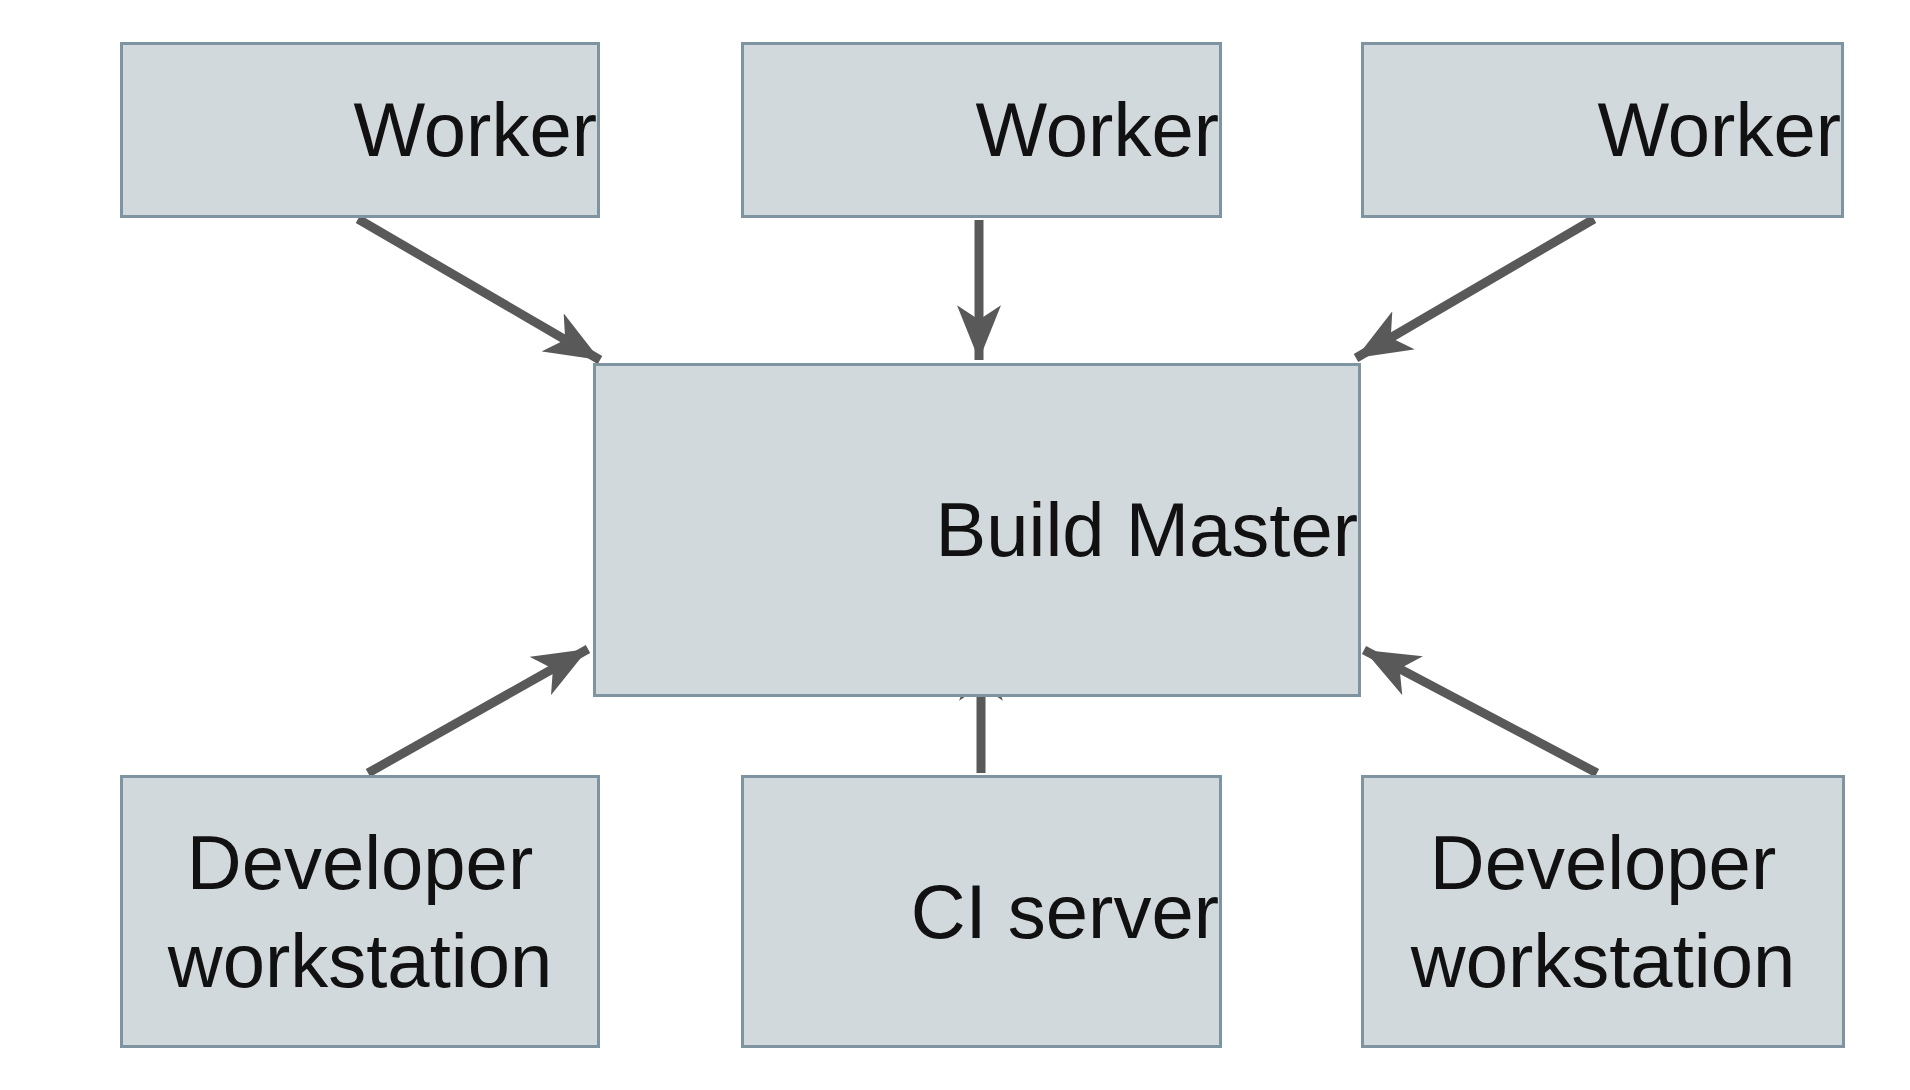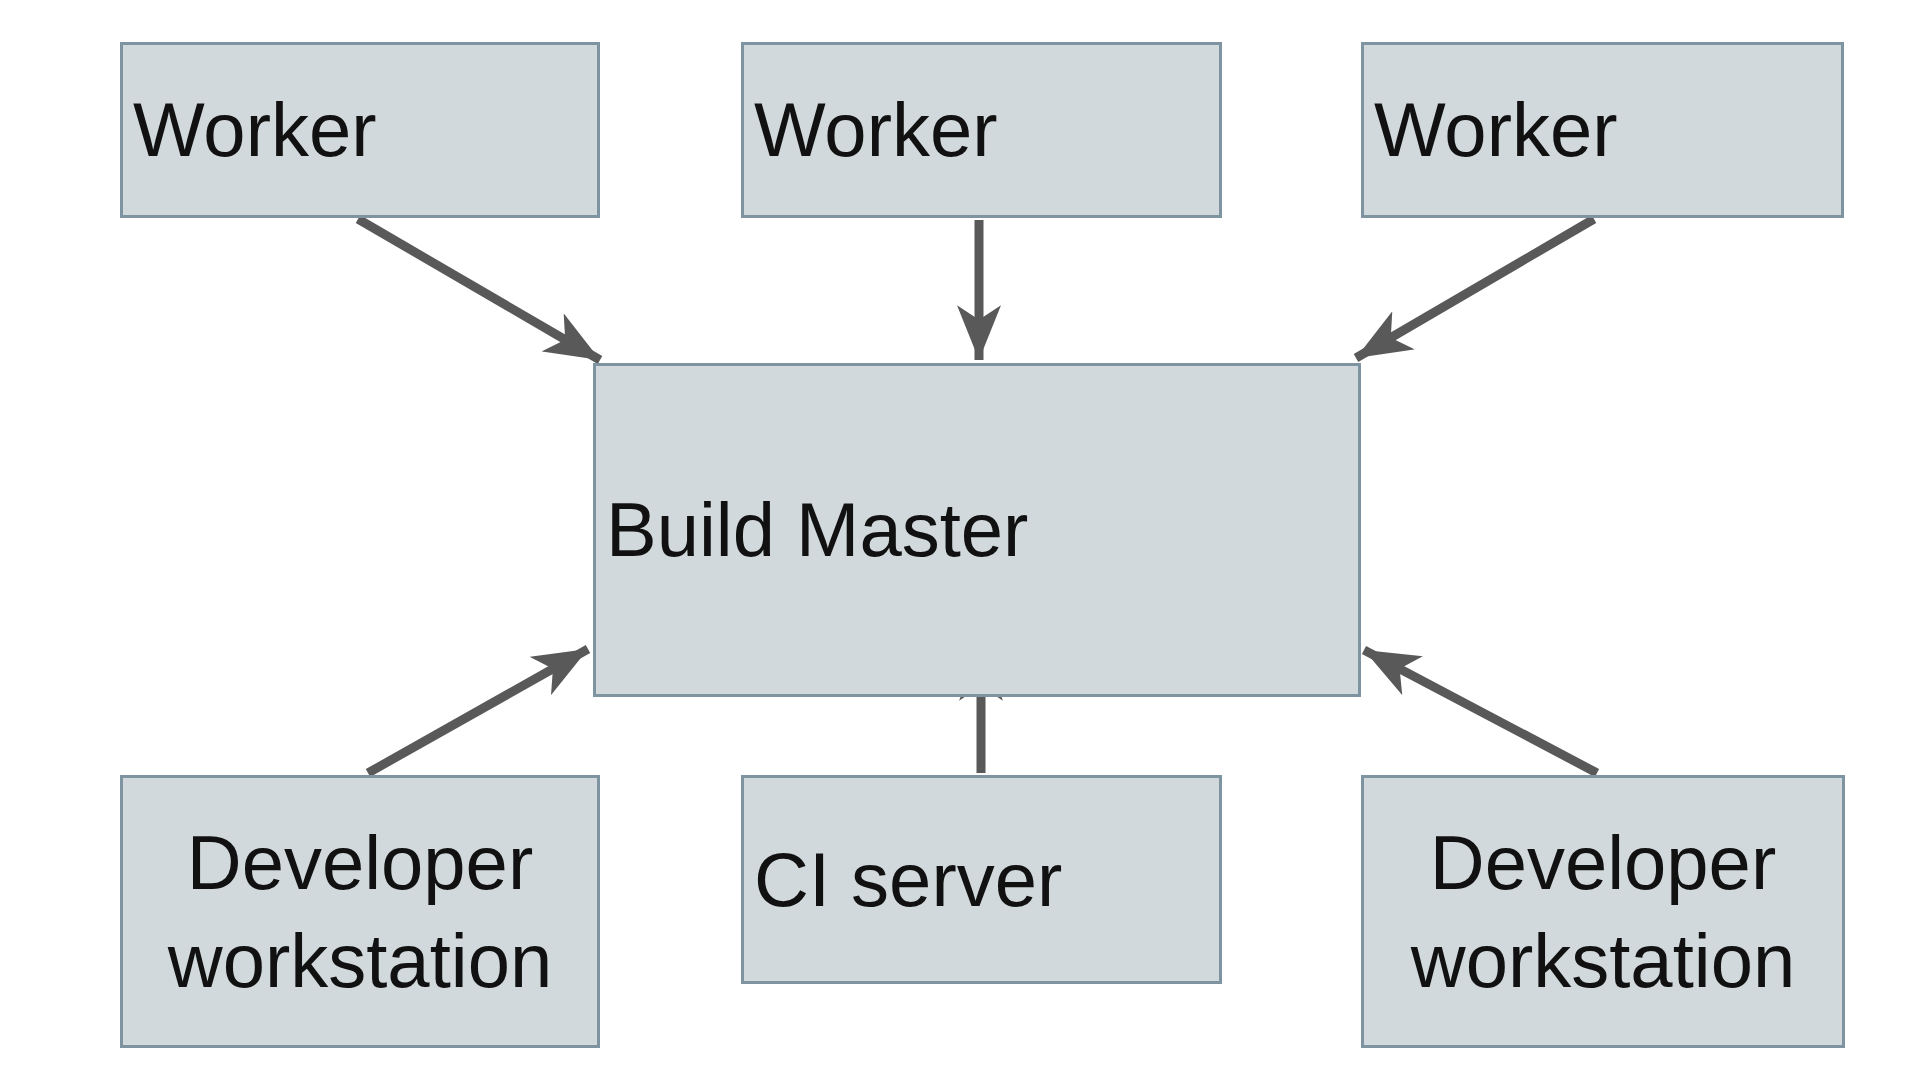--- a/index.html
+++ b/index.html
@@ -23,33 +23,33 @@
     height: 1090px;
     pointer-events: none;
   }
   .node {
     position: absolute;
     box-sizing: border-box;
     background: #d2d9dc;
     border: 3px solid #7e95a1;
     display: flex;
     align-items: center;
-    justify-content: flex-start;
+    justify-content: flex-end;
     text-align: center;
     color: #111111;
     font-size: 76px;
     line-height: 1.28;
-    padding: 0 10px;
+    padding: 0 0;
   }
   .n-worker1 { left: 120px;  top: 42px;  width: 480px; height: 176px; }
   .n-worker2 { left: 741px;  top: 42px;  width: 481px; height: 176px; }
   .n-worker3 { left: 1361px; top: 42px;  width: 483px; height: 176px; }
   .n-bm      { left: 593px;  top: 363px; width: 768px; height: 334px; }
   .n-dev1    { left: 120px;  top: 775px; width: 480px; height: 273px; }
-  .n-ci      { left: 741px;  top: 775px; width: 481px; height: 209px; }
+  .n-ci      { left: 741px;  top: 775px; width: 481px; height: 273px; }
   .n-dev2    { left: 1361px; top: 775px; width: 484px; height: 273px; }
   .edge-line {
     stroke: #595959;
     stroke-width: 9;
     fill: none;
   }
 </style>
 </head>
 <body>
 

